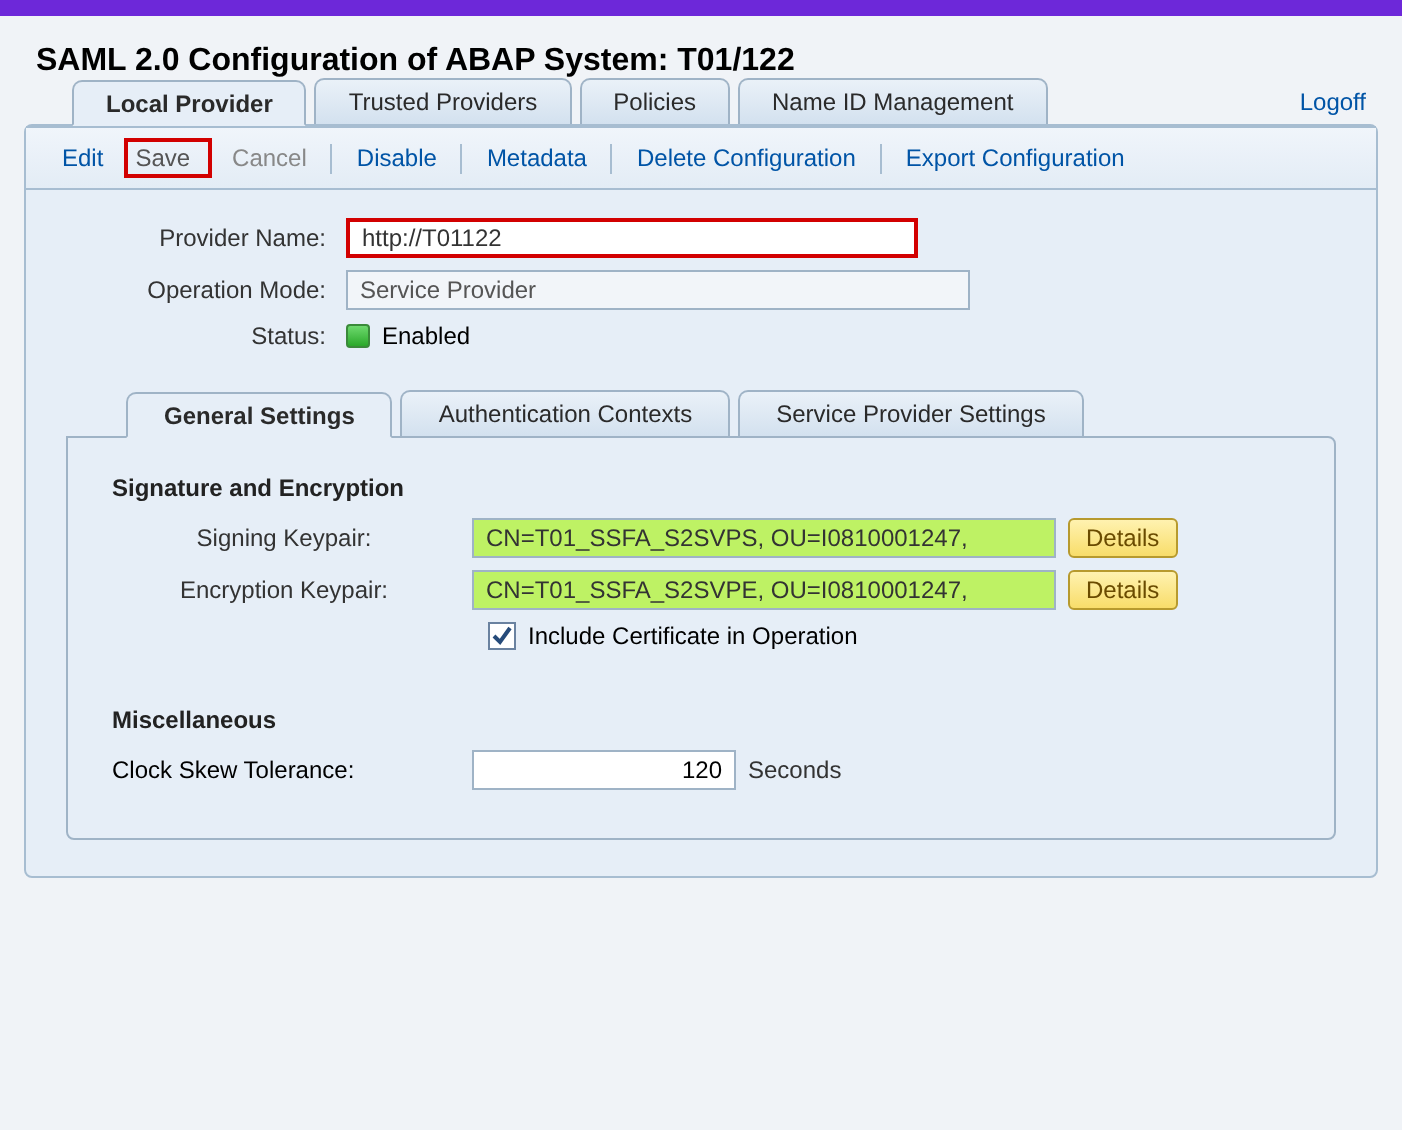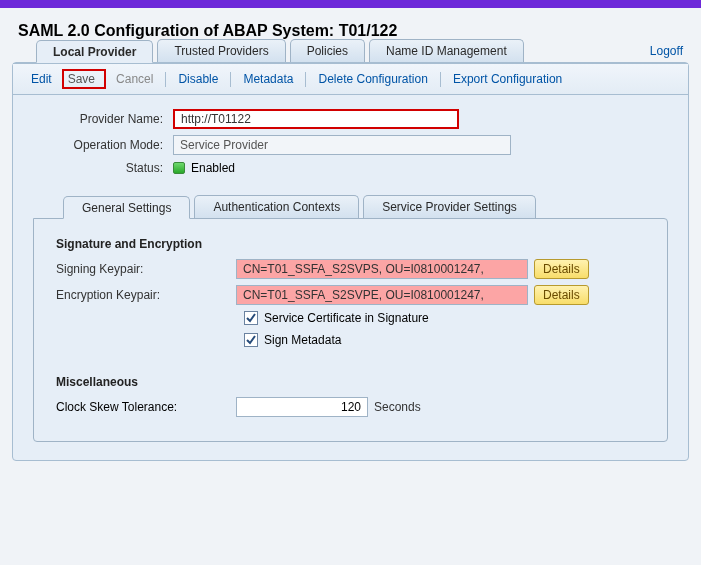--- a/index.html
+++ b/index.html
@@ -106,21 +106,21 @@
   .form-input {
     border: 1px solid #9fb3c6;
     background: #fff;
     height: 20px;
     padding: 2px 6px;
     font-family: inherit;
     font-size: 12px;
     color: #333;
   }
   .form-input.highlighted { border: 2px solid #d20000; width:286px; }
-  .form-input.readonly { background: #f2f5f9; color:#555; width:338px; }
+  .form-input.readonly { background: #f2f5f9; color:#555; width:312px; }
   .status-wrap {
     display:flex; align-items:center; gap:6px;
   }
   .status-dot {
     width:12px; height:12px; border:1px solid #3a8a3a; border-radius:2px;
     background: linear-gradient(#6ed96e,#2aa82a);
   }
   .inner-tabs-wrap {
     margin: 10px 20px 18px 20px;
   }
@@ -133,40 +133,40 @@
     border: 1px solid #9fb3c6;
     border-bottom:none;
     border-radius: 5px 5px 0 0;
     padding: 4px 18px;
     margin-right: 4px;
     color:#2a2a2a;
     cursor:pointer; height:23px;
     display:flex; align-items:center;
   }
   .inner-tab.active {
-    background:#e6eef7; font-weight:normal;
+    background:#e6eef7; font-weight:bold;
     border-bottom:1px solid #e6eef7; margin-bottom:-1px;
   }
   .inner-box {
     border:1px solid #9fb3c6;
     border-radius: 0 4px 4px 4px;
     background:#e6eef7;
     padding: 18px 22px 24px 22px;
   }
   .section-header {
     font-weight:bold; color:#222; margin-bottom:8px;
   }
   .sig-row {
     display:flex; align-items:center; margin-bottom:6px;
   }
   .sig-label {
-    width: 180px; text-align:left; padding-right:8px; color:#333;
+    width: 180px; text-align:center; padding-right:8px; color:#333;
   }
   .sig-input {
-    border:1px solid #9fb3c6; background:#fca5a5; color:#333;
+    border:1px solid #9fb3c6; background:#bef264; color:#333;
     height:20px; padding:2px 6px; font-family:inherit; font-size:12px;
     width: 292px;
   }
   .details-btn {
     margin-left:6px;
     background: linear-gradient(#fff2b0,#f8dd6a);
     border:1px solid #b79a2e;
     border-radius:3px;
     padding:2px 8px;
     font-family:inherit; font-size:12px;
@@ -263,29 +263,21 @@
           <input class="sig-input" readonly="" value="CN=T01_SSFA_S2SVPE, OU=I0810001247," style="">
           <button class="details-btn">Details</button>
         </div>
 
         <div class="chk-row">
           <div class="chk">
             <svg viewBox="0 0 10 10">
                 <polyline points="1,5 4,8 9,1" fill="none" stroke="#264b7a" stroke-width="2"></polyline>
               </svg>
           </div>
-          <span>Service Certificate in Signature</span>
-        </div>
-        <div class="chk-row" style="margin-top:8px;">
-          <div class="chk">
-            <svg viewBox="0 0 10 10">
-                <polyline points="1,5 4,8 9,1" fill="none" stroke="#264b7a" stroke-width="2"></polyline>
-              </svg>
-          </div>
-          <span>Sign Metadata</span>
+          <span>Include Certificate in Operation</span>
         </div>
 
         <div style="height:28px;"></div>
         <div class="section-header">Miscellaneous</div>
         <div class="misc-row">
           <div class="misc-label">Clock Skew Tolerance:</div>
           <input class="num-input" value="120" style="">
           <span class="unit">Seconds</span>
         </div>
       </div>

